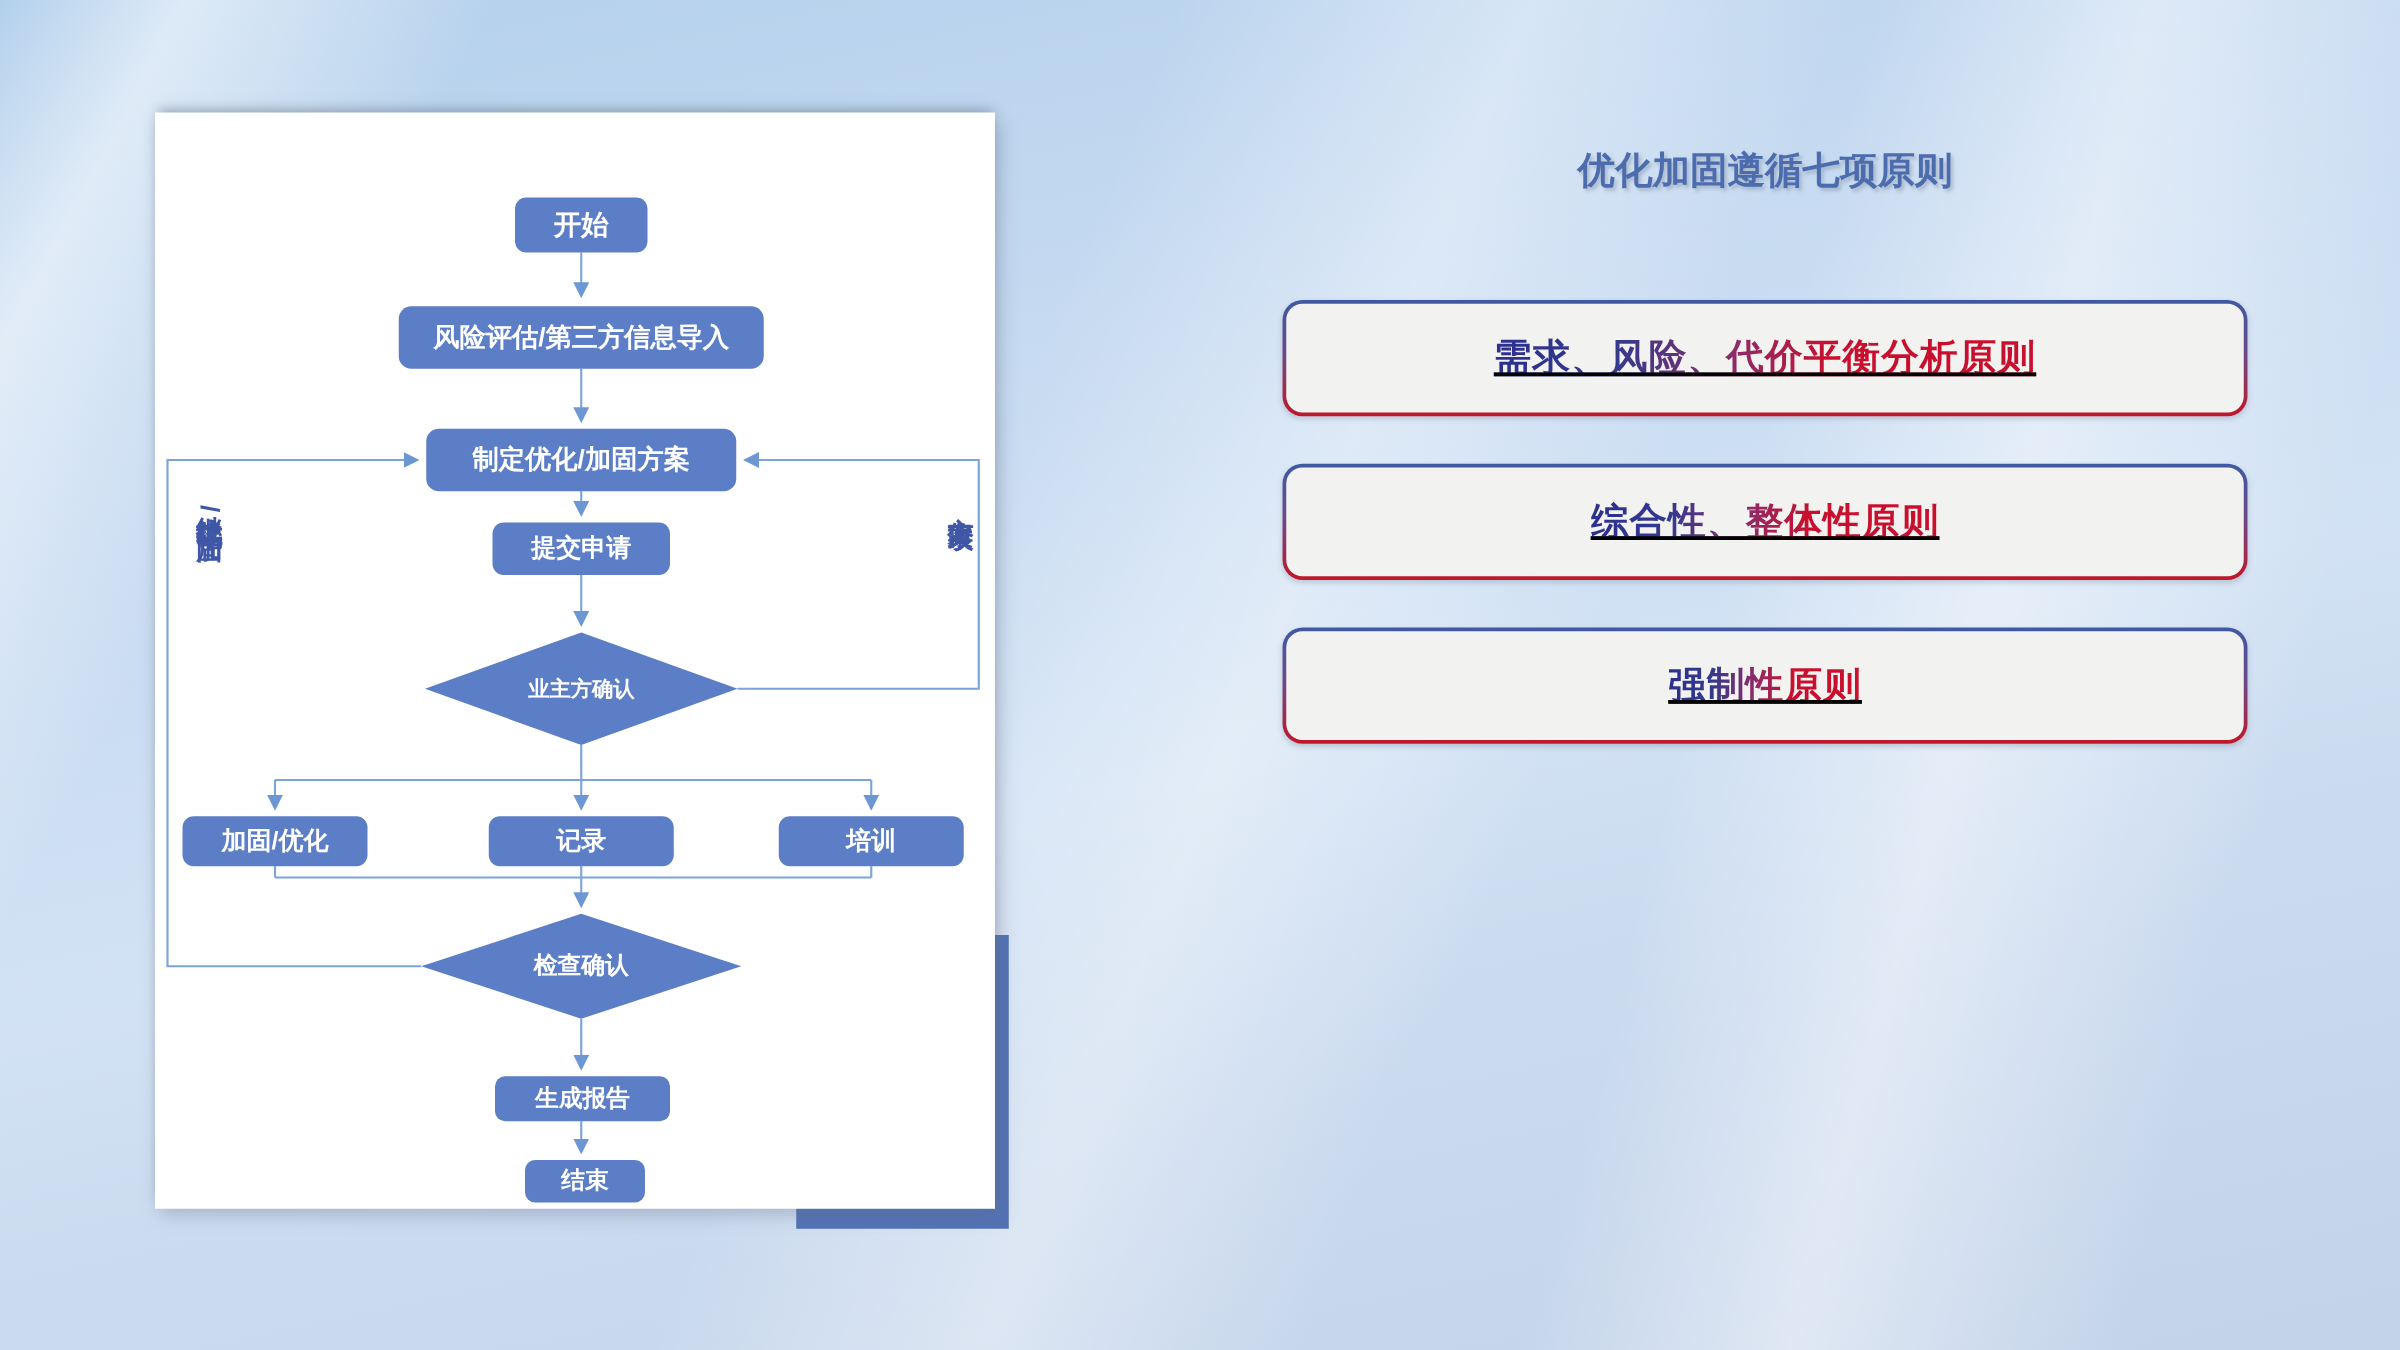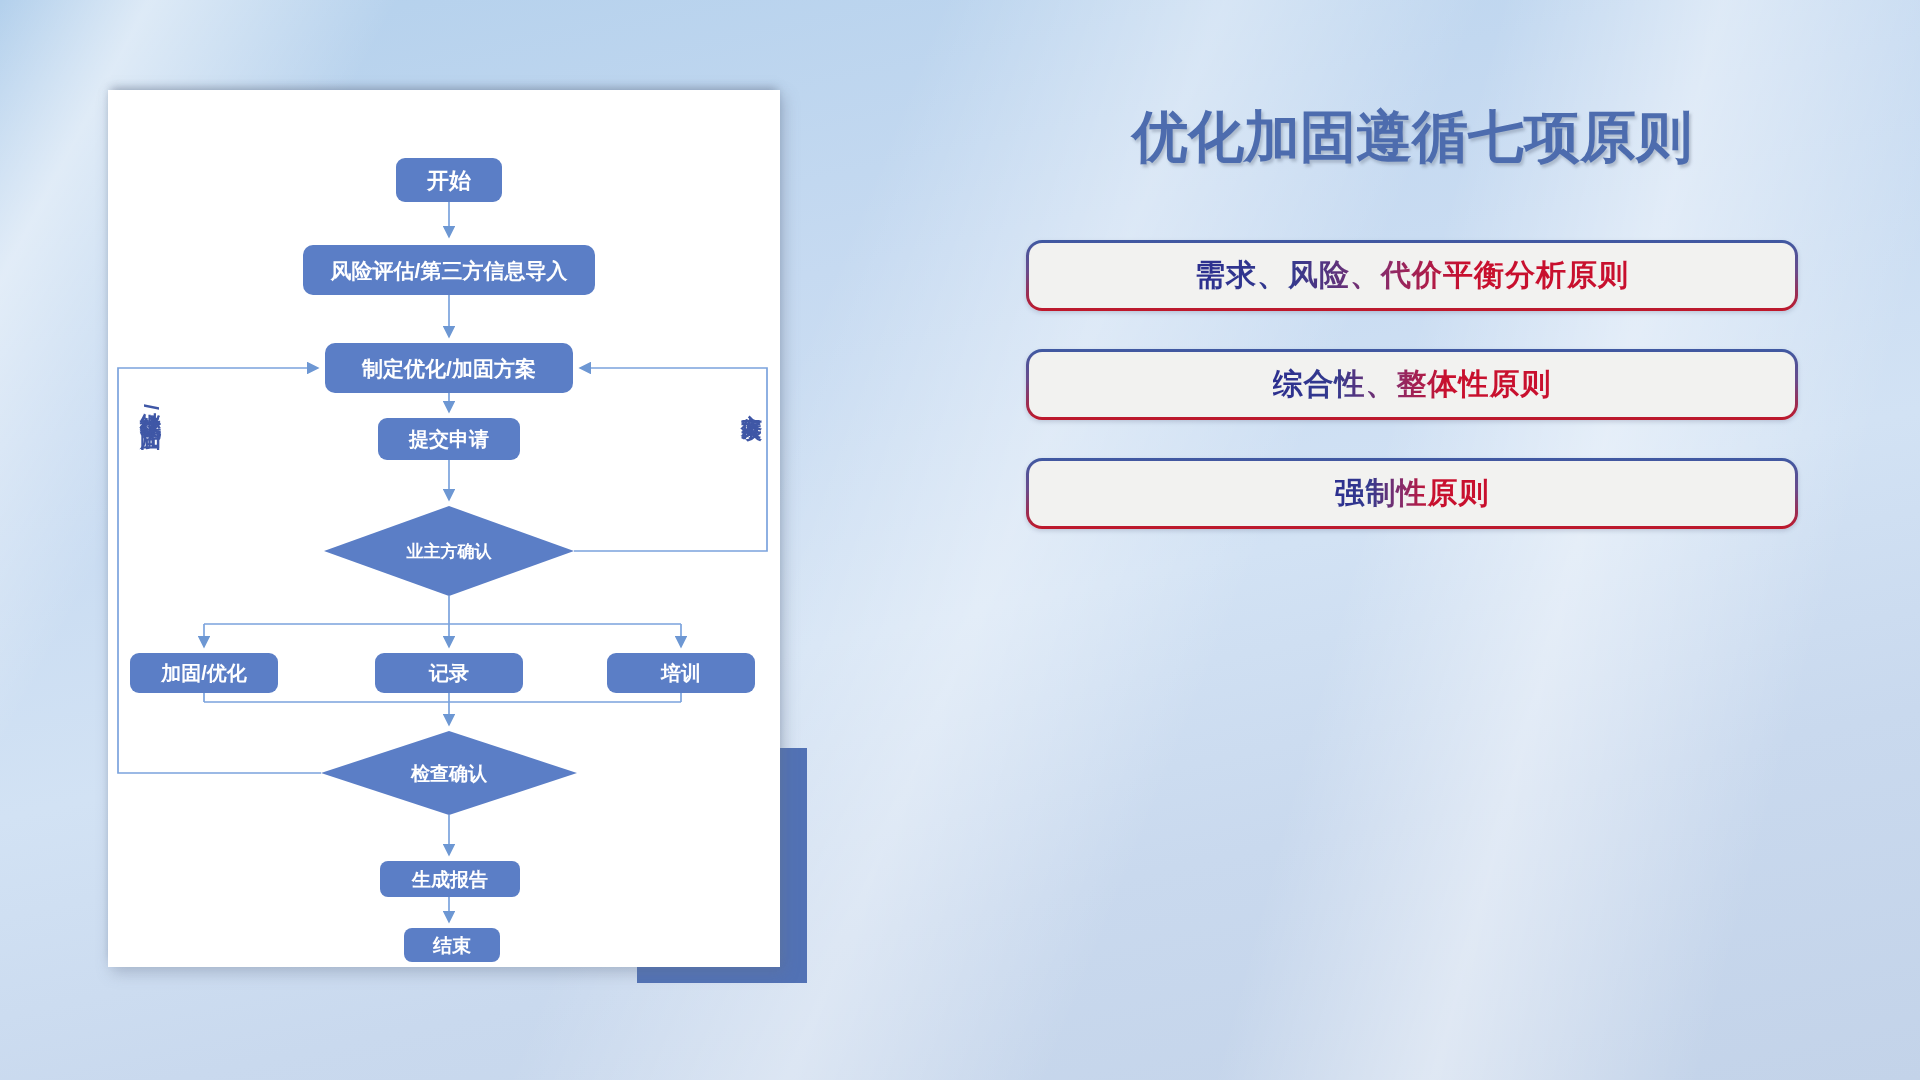--- a/index.html
+++ b/index.html
@@ -12,44 +12,45 @@
       linear-gradient(105deg, rgba(255,255,255,0) 68%, rgba(255,255,255,.45) 78%, rgba(255,255,255,0) 90%),
       linear-gradient(168deg, #b3d0ec 0%, #c6daf1 30%, #d2e2f4 55%, #c9d9ee 75%, #c3d3e9 100%);
   }
 
   
   .accent-block{
     position:absolute;left:637px;top:748px;width:170px;height:235px;
     background:#5272b5;z-index:1;
   }
   .flow-card{
-    position:absolute;left:108px;top:90px;width:672px;height:877px;
+    position:absolute;left:124px;top:90px;width:672px;height:877px;
     background:#ffffff;z-index:2;
     box-shadow:0 -5px 9px -3px rgba(104,116,140,.55), 4px 6px 14px rgba(104,116,140,.35);
   }
   .flow-card svg{display:block;}
   .flow-node-text{fill:#ffffff;font-weight:bold;}
   .flow-side-label{font-weight:bold;letter-spacing:2px;}
 
   
   .panel-title{
     position:absolute;left:1026px;top:106px;width:772px;height:62px;
     text-align:center;line-height:62px;
-    font-size:56px;font-weight:bold;
+    font-size:30px;font-weight:bold;
     text-shadow:2px 3px 3px rgba(96,108,130,.35);
     z-index:3;
   }
   .principles{
     position:absolute;left:1026px;top:240px;width:772px;z-index:3;
     display:flex;flex-direction:column;gap:38px;
   }
   .principle-box{
-    height:71px;border-radius:16px;padding:3px;box-sizing:border-box;
+    height:93px;border-radius:16px;padding:3px;box-sizing:border-box;
     background:linear-gradient(180deg,#3f59a2 0%,#6a4a8a 45%,#c01729 100%);
     box-shadow:0 2px 4px rgba(90,100,130,.25);
+    text-decoration:underline;
   }
   .principle-inner{
     width:100%;height:100%;border-radius:13px;background:#f2f2f0;
     display:flex;align-items:center;justify-content:center;
   }
   .principle-label{
     font-size:30px;font-weight:bold;letter-spacing:1px;
     background:linear-gradient(90deg,#2c2f8f 0%,#333a8e 22%,#8f2a66 45%,#c8102e 62%,#c8102e 100%);
     -webkit-background-clip:text;background-clip:text;
     color:transparent;

